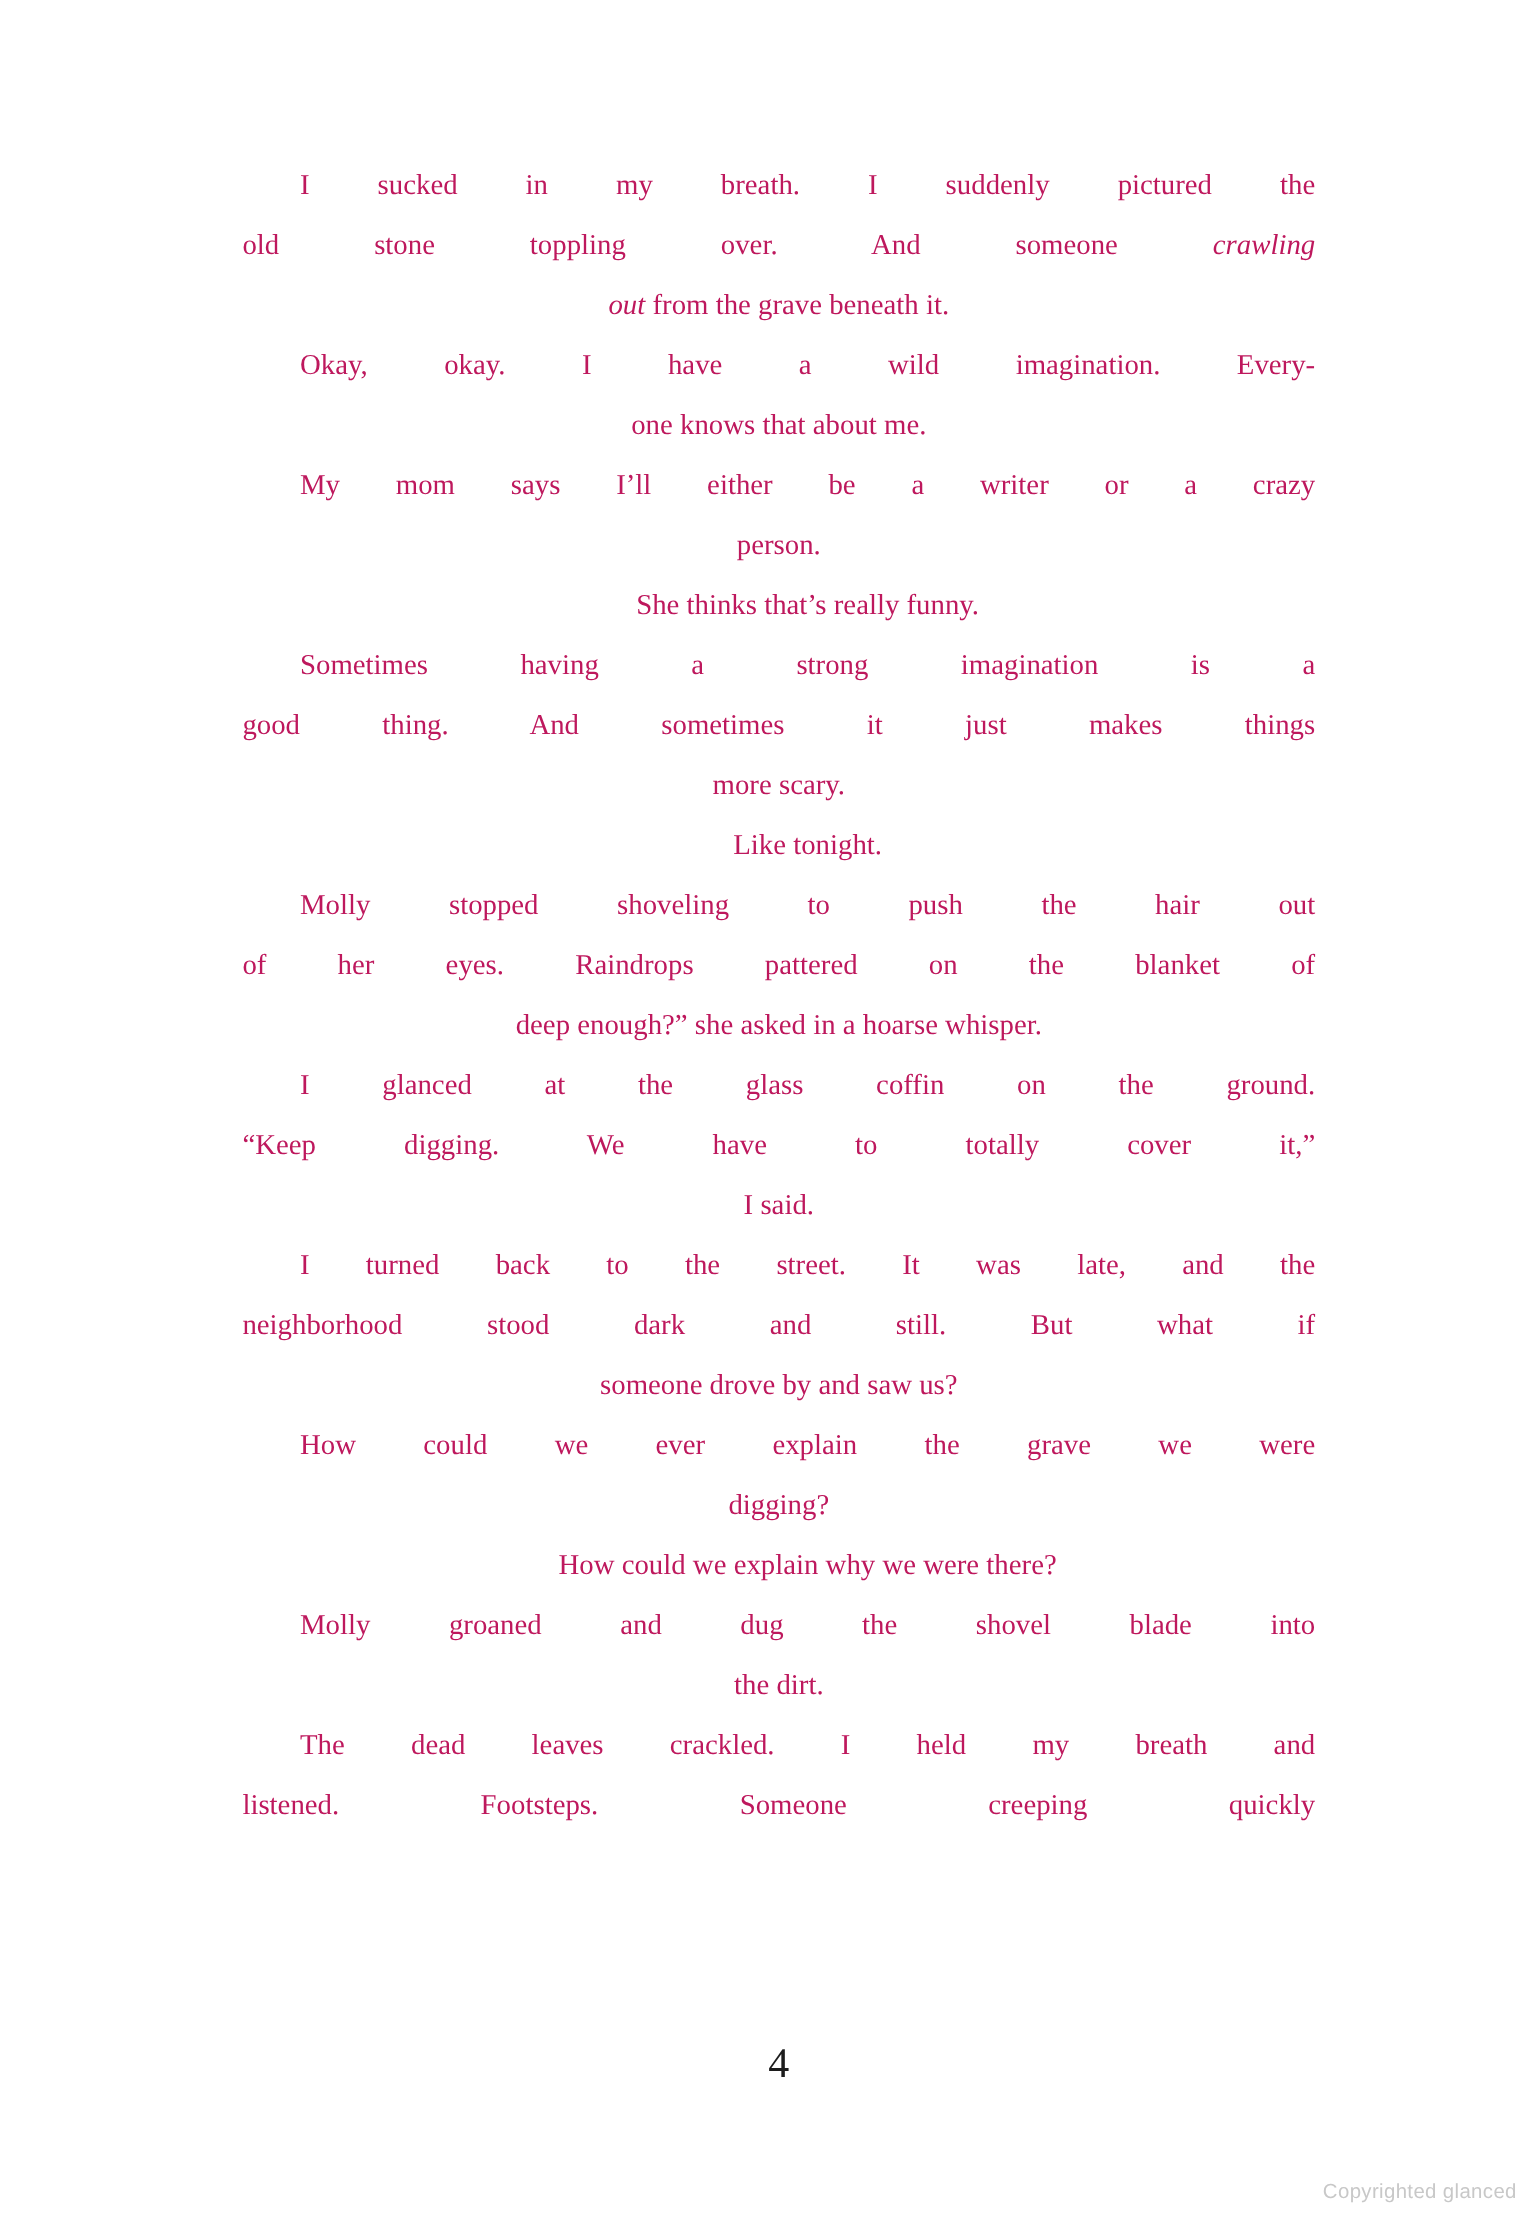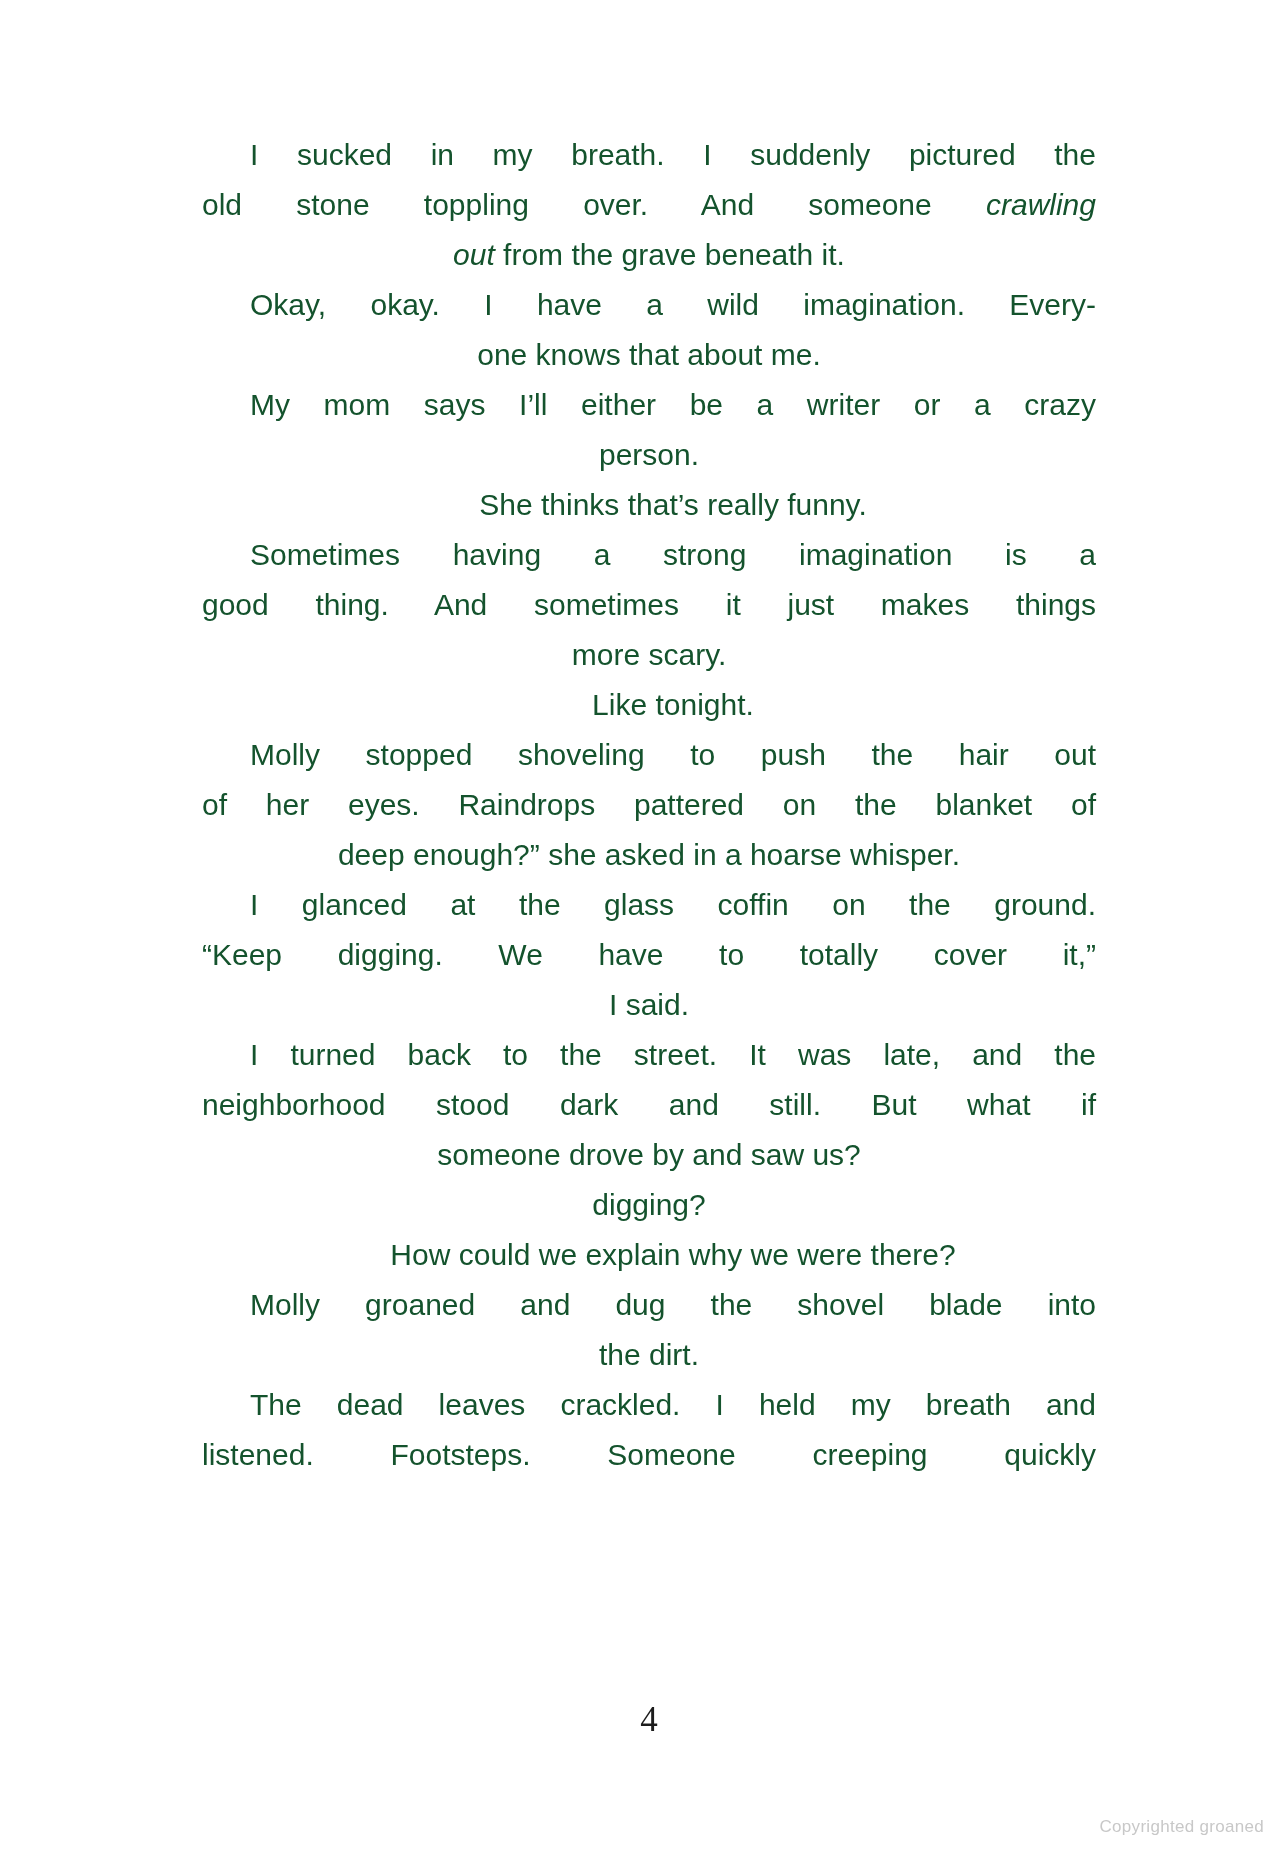--- a/index.html
+++ b/index.html
@@ -12,24 +12,24 @@
     width: 1280px;
     height: 1859px;
     background: #ffffff;
     overflow: hidden;
   }
   .page-text {
     position: absolute;
     left: 202px;
     top: 130px;
     width: 894px;
-    font-family: Liberation Sans, sans-serif;
-    font-size: 30px;
+    font-family: Liberation Serif, serif;
+    font-size: 24px;
     line-height: 50px;
-    color: #14532d;
+    color: #be185d;
   }
   .line {
     text-align: center;
   }
   .line.j {
     text-align: justify;
     text-align-last: justify;
   }
   .line.indent {
     text-indent: 48px;
@@ -76,22 +76,23 @@
       <div class="line indent"><span>Like tonight.</span></div>
       <div class="line j indent"><span>Molly stopped shoveling to push the hair out</span></div>
       <div class="line j"><span>of her eyes. Raindrops pattered on the blanket of</span></div>
       <div class="line"><span>deep enough?” she asked in a hoarse whisper.</span></div>
       <div class="line j indent"><span>I glanced at the glass coffin on the ground.</span></div>
       <div class="line j"><span>“Keep digging. We have to totally cover it,”</span></div>
       <div class="line"><span>I said.</span></div>
       <div class="line j indent"><span>I turned back to the street. It was late, and the</span></div>
       <div class="line j"><span>neighborhood stood dark and still. But what if</span></div>
       <div class="line"><span>someone drove by and saw us?</span></div>
+      <div class="line j indent"><span>How could we ever explain the grave we were</span></div>
       <div class="line"><span>digging?</span></div>
       <div class="line indent"><span>How could we explain why we were there?</span></div>
       <div class="line j indent"><span>Molly groaned and dug the shovel blade into</span></div>
       <div class="line"><span>the dirt.</span></div>
       <div class="line j indent"><span>The dead leaves crackled. I held my breath and</span></div>
       <div class="line j"><span>listened. Footsteps. Someone creeping quickly</span></div>
     </div>
   <div class="page-number">4</div>
-  <div class="copyright">Copyrighted groaned</div>
+  <div class="copyright">Copyrighted glanced</div>
 </div>
 
 </body></html>

